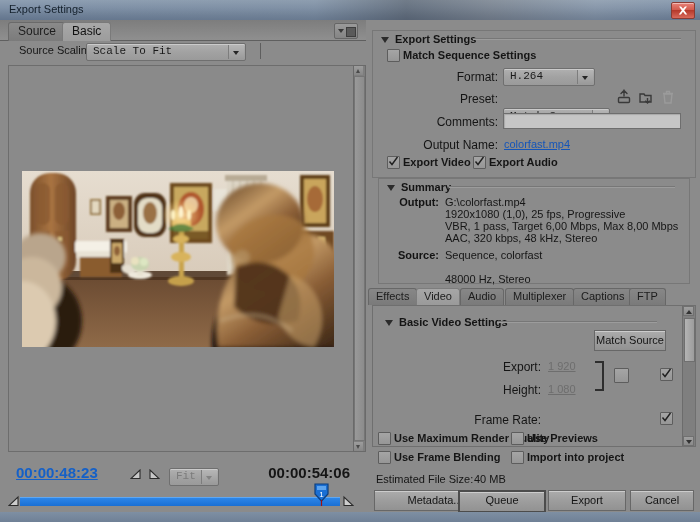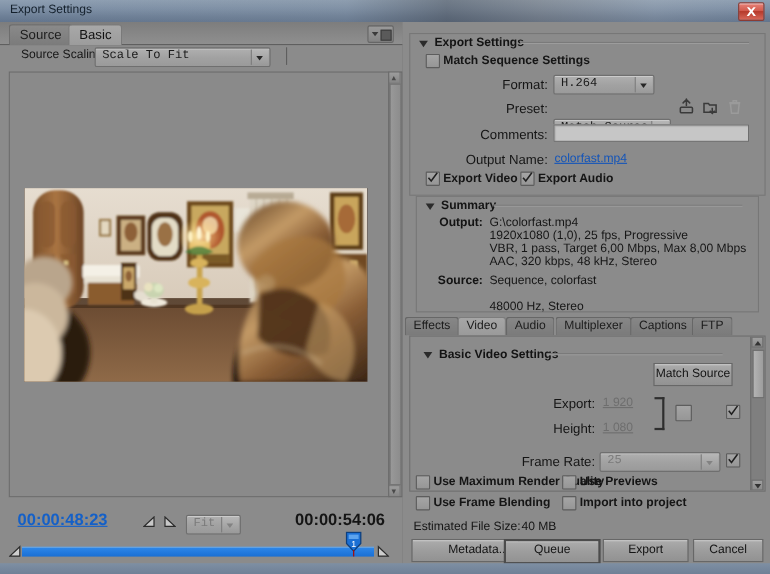--- a/index.html
+++ b/index.html
@@ -761,26 +761,20 @@
       <span class="linkbracket" style="left:222px; top:55px; height:26px;"></span>
       <span class="chk" style="left:241px; top:62px; width:13px; height:13px;"></span>
 
       <span class="chk on" style="left:287px; top:62px;">
         <svg width="11" height="11" viewBox="0 0 11 11">
             <path d="M1.5 5.5 L4 8.5 L9.5 1" stroke="#202020" stroke-width="1.4" fill="none"></path>
           </svg>
       </span>
 
       <span class="flbl" style="left:20px; top:107px; width:148px;">Frame Rate:</span>
-      <div class="combo disabled" style="left:172px; top:105px; width:108px;">
-        <span class="cv">25</span>
-        <span class="caret">
-            <i></i>
-          </span>
-      </div>
       <span class="chk on" style="left:287px; top:106px;">
         <svg width="11" height="11" viewBox="0 0 11 11">
             <path d="M1.5 5.5 L4 8.5 L9.5 1" stroke="#202020" stroke-width="1.4" fill="none"></path>
           </svg>
       </span>
 
       <div class="pane-scroll">
         <div class="arr up">
             <i></i>
           </div>

